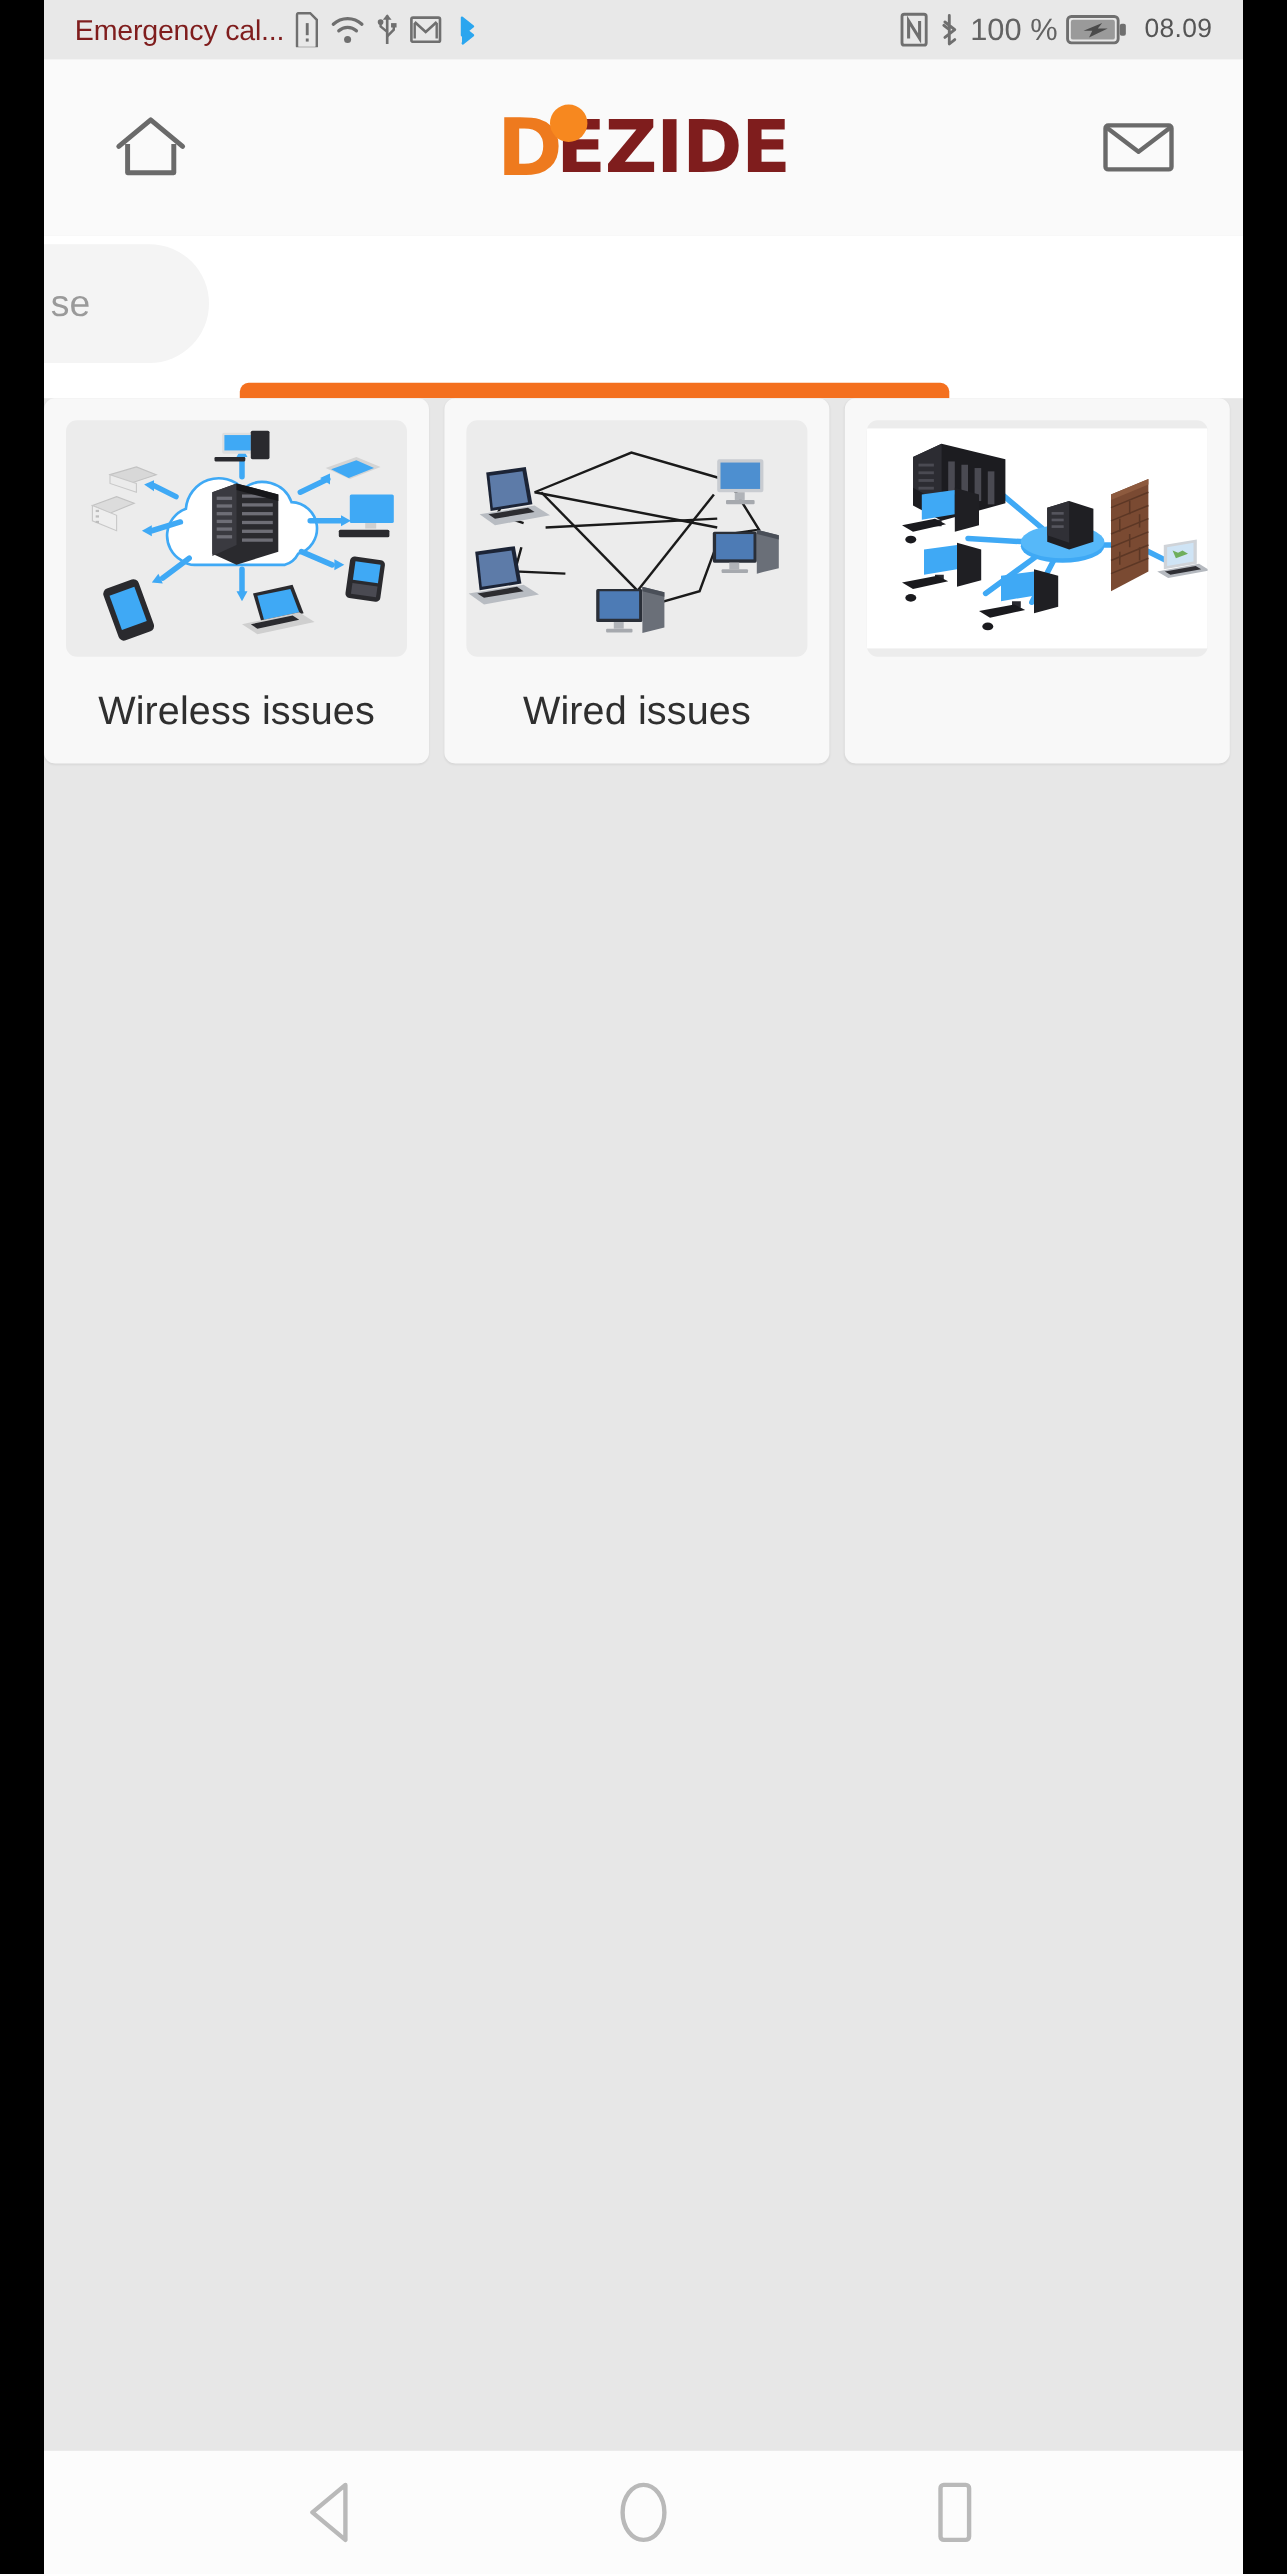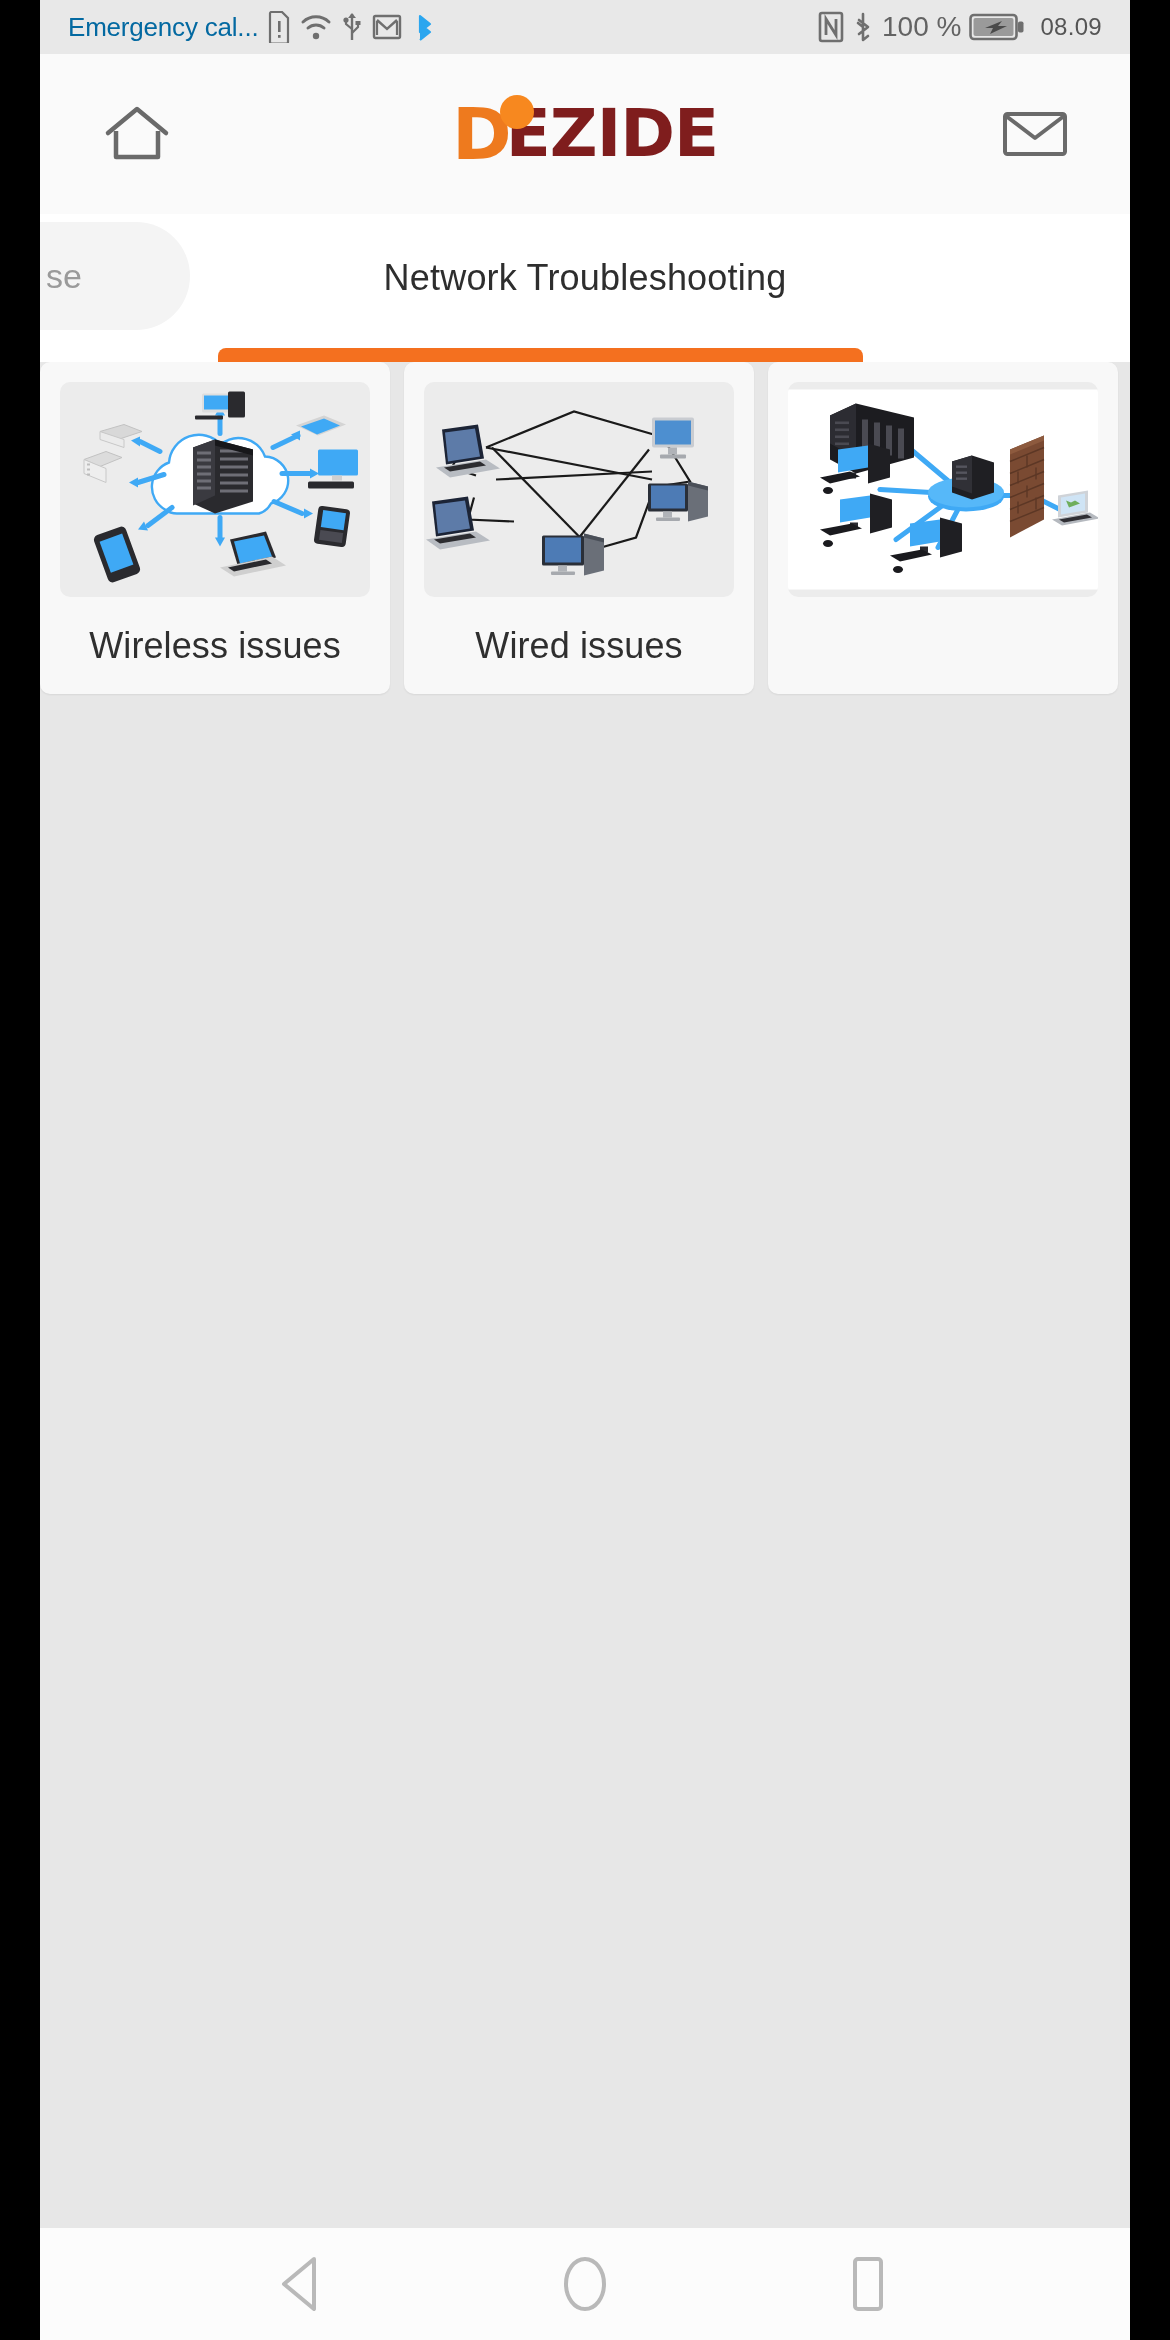--- a/index.html
+++ b/index.html
@@ -19,21 +19,21 @@
 
   
   .statusbar {
     height:54px; width:100%;
     background:#e8e8e8;
     display:flex; align-items:center;
     padding:0 28px;
     color:#6a6a6a;
   }
   .sb-left { display:flex; align-items:center; gap:9px; }
-  .sb-carrier { font-size:26px; color:#0369a1; letter-spacing:-0.2px; white-space:nowrap; }
+  .sb-carrier { font-size:26px; color:#7f1d1d; letter-spacing:-0.2px; white-space:nowrap; }
   .sb-right { margin-left:auto; display:flex; align-items:center; gap:8px; }
   .sb-pct { font-size:28px; color:#636363; letter-spacing:0px; }
   .sb-time { font-size:24px; color:#555; margin-left:7px; letter-spacing:0.3px; }
   .ic { display:inline-flex; align-items:center; justify-content:center; }
 
   
   .appbar {
     height:160px; width:100%;
     background:#fafafa;
     display:flex; align-items:center;
@@ -226,23 +226,20 @@
       <svg width="66" height="50" viewBox="0 0 66 50">
           <rect x="3" y="5" width="60" height="40" rx="2.5" fill="none" stroke="#6a6a6a" stroke-width="4"></rect>
           <path d="M4 7 L33 29 L62 7" fill="none" stroke="#6a6a6a" stroke-width="4" stroke-linejoin="round"></path>
         </svg>
     </div>
   </div>
 
   <div class="tabbar">
     <div class="tab tab-prev">
       <span>se</span>
-    </div>
-    <div class="tab tab-active">
-      <span>Network Troubleshooting</span>
     </div>
     <div class="tab-indicator"></div>
   </div>
 
   <div class="content">
     <div class="grid">
 
       <div class="card">
         <div class="card-img">
           <svg viewBox="0 0 310 200" preserveAspectRatio="xMidYMid meet">

